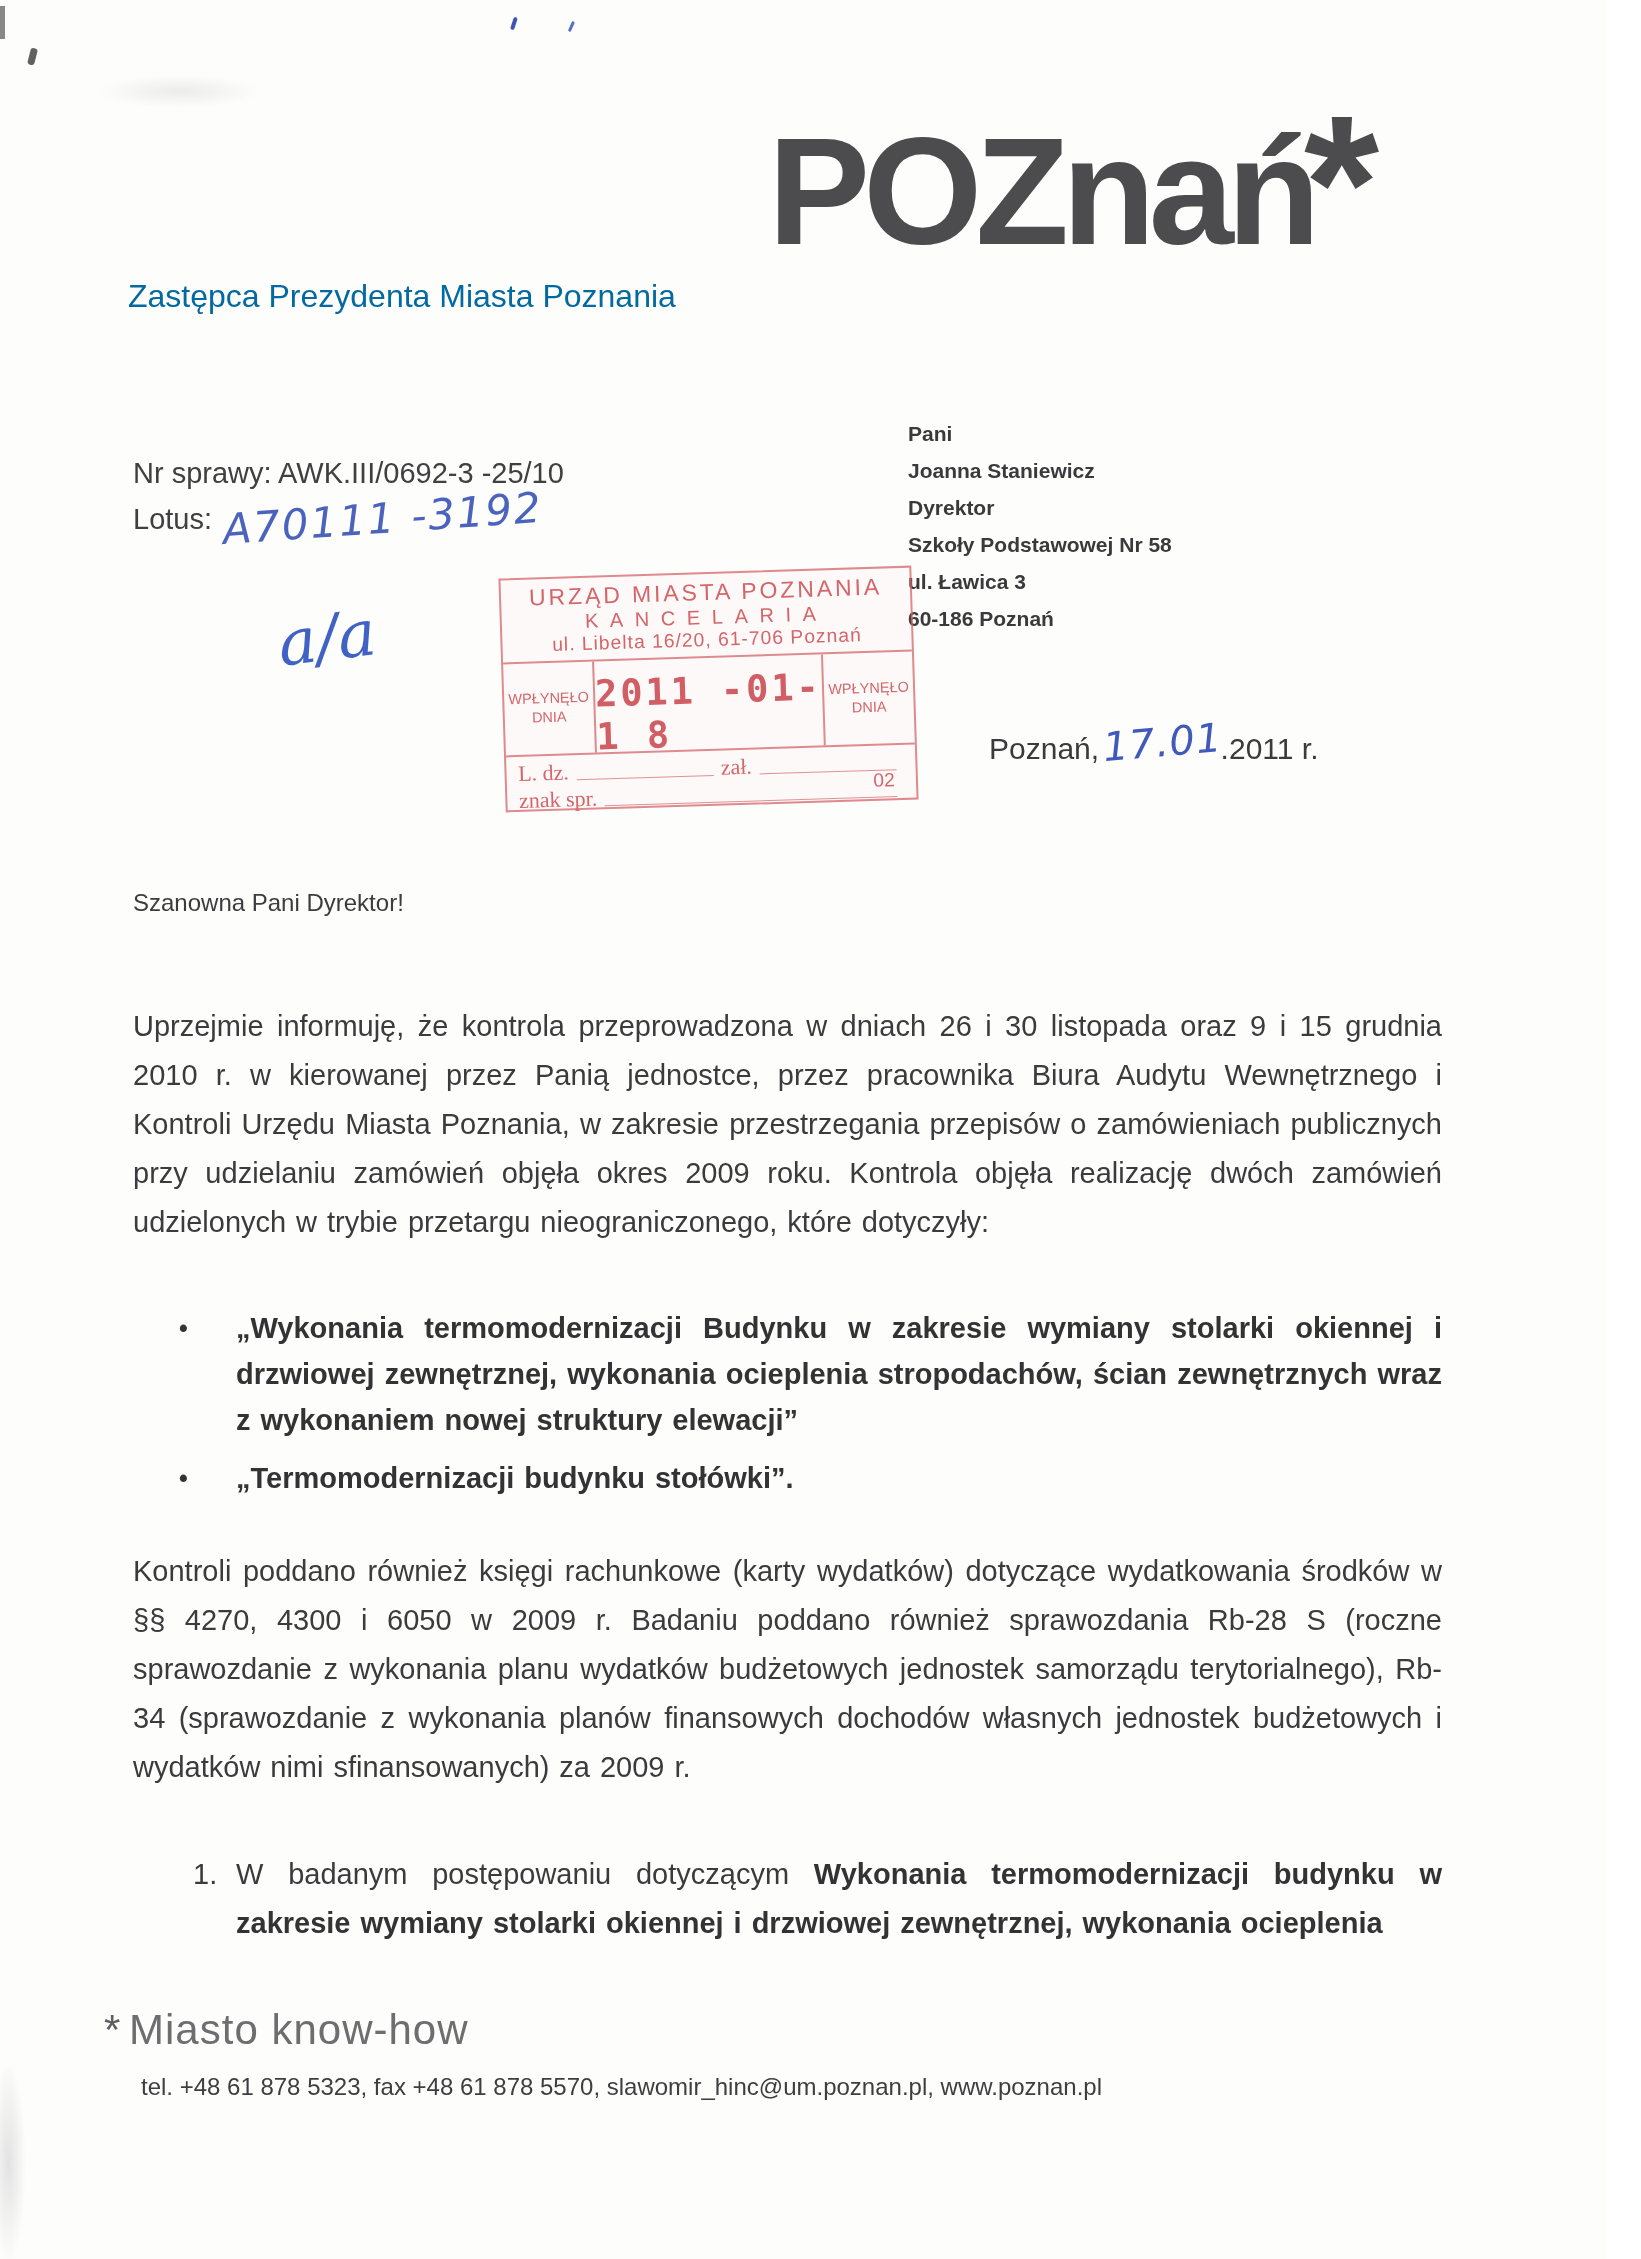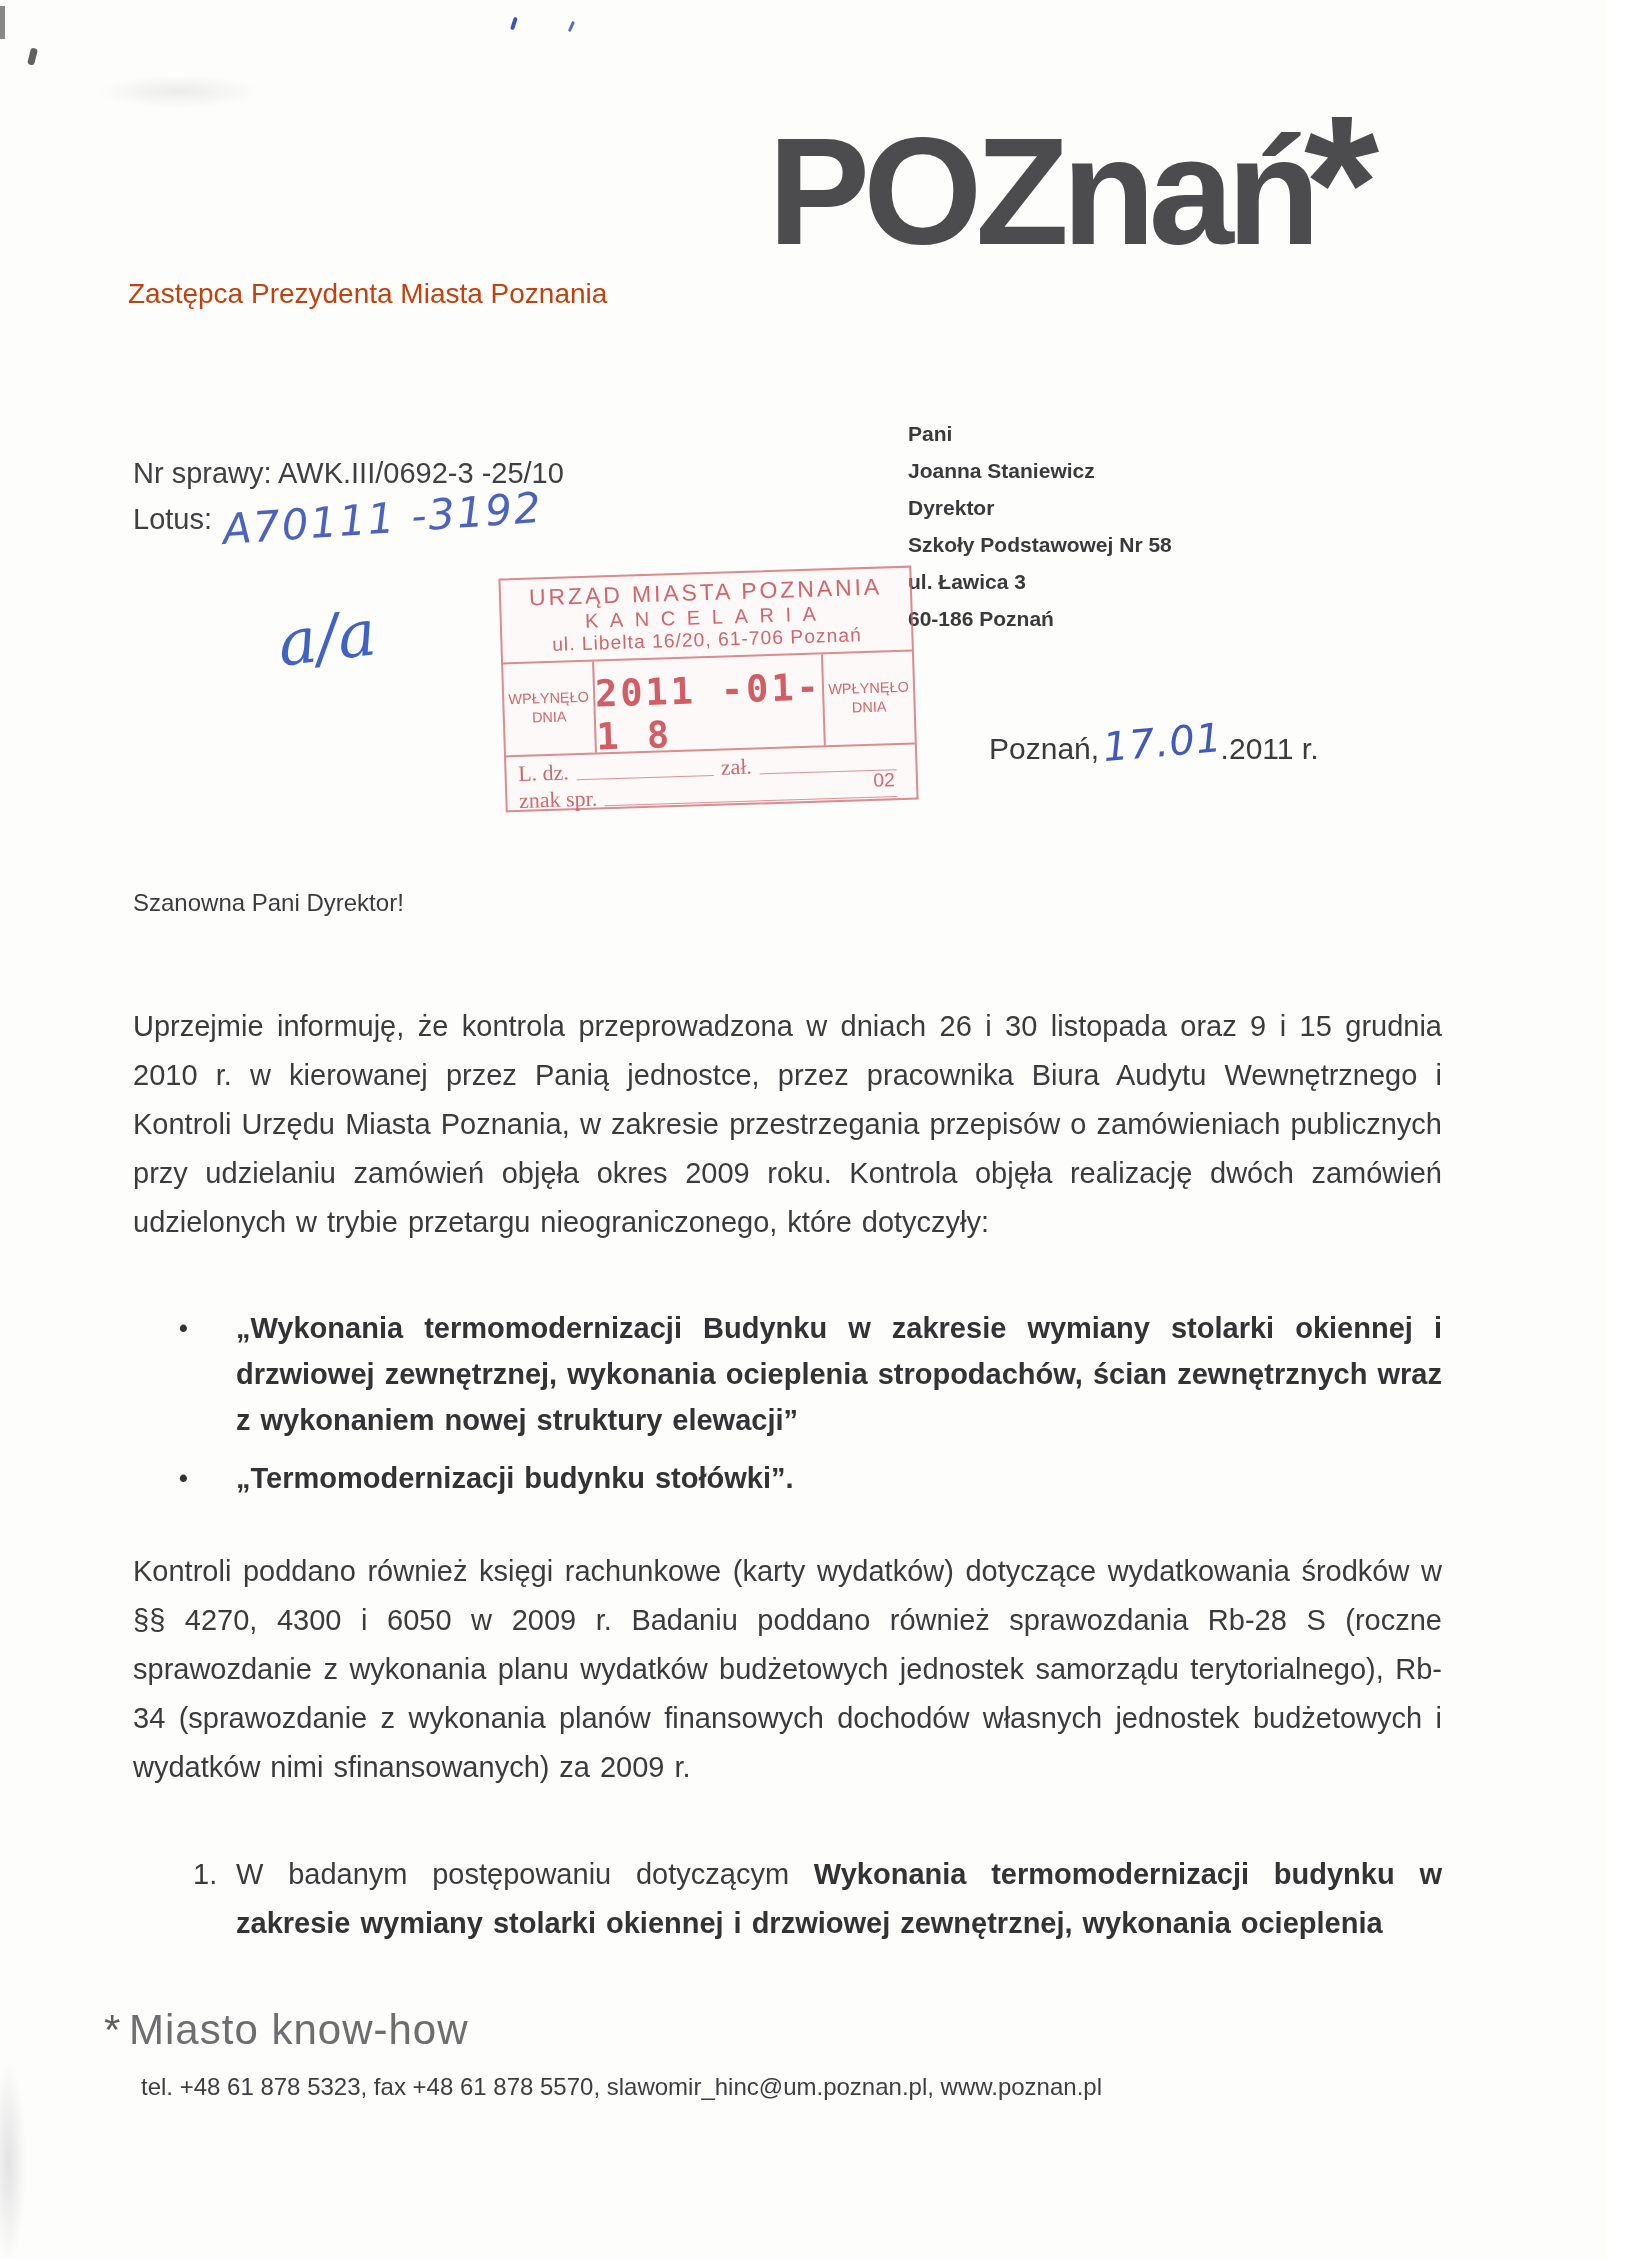--- a/index.html
+++ b/index.html
@@ -6,21 +6,21 @@
   .page{
     position:relative;width:1607px;height:2259px;overflow:hidden;
     background:#fdfdfc;
     font-family:"Liberation Sans",sans-serif;color:#3c3c3e;
   }
   
   .logo{position:absolute;left:768px;top:81px;white-space:nowrap;color:#4c4c4e;line-height:1;}
   .logo-text{font-size:153px;font-weight:bold;letter-spacing:-6.8px;}
   .logo-star{display:inline-block;font-size:193px;font-weight:bold;position:relative;top:5.8px;left:-9.7px;letter-spacing:0;}
   
-  .sender-title{position:absolute;left:128px;top:278px;font-size:28px;color:#c2410c;}
+  .sender-title{position:absolute;left:128px;top:278px;font-size:32px;color:#0369a1;}
   .ref-block{position:absolute;left:133px;top:450px;font-size:29px;color:#404043;line-height:46px;}
   .lotus-hw{display:inline-block;font-style:italic;color:#4b63bd;font-size:42px;line-height:29px;
     font-family:"DejaVu Sans",sans-serif;transform:rotate(-4deg) translateY(3.9px);letter-spacing:1.9px;margin-left:9.7px;}
   .recipient{position:absolute;left:908px;top:415px;font-size:21px;font-weight:bold;line-height:37px;color:#3a3a3c;}
   
   .stamp{position:absolute;left:502px;top:572px;width:409px;height:230px;
     transform:rotate(-1.8deg);color:#d4666b;
     border:2.9px solid rgba(214,100,106,0.75);background:rgba(235,150,150,0.04);}
   .stamp-header{border-bottom:2.9px solid rgba(214,100,106,0.75);text-align:center;padding-top:4.8px;height:77px;}
   .sh1{font-size:23px;letter-spacing:2.9px;}

